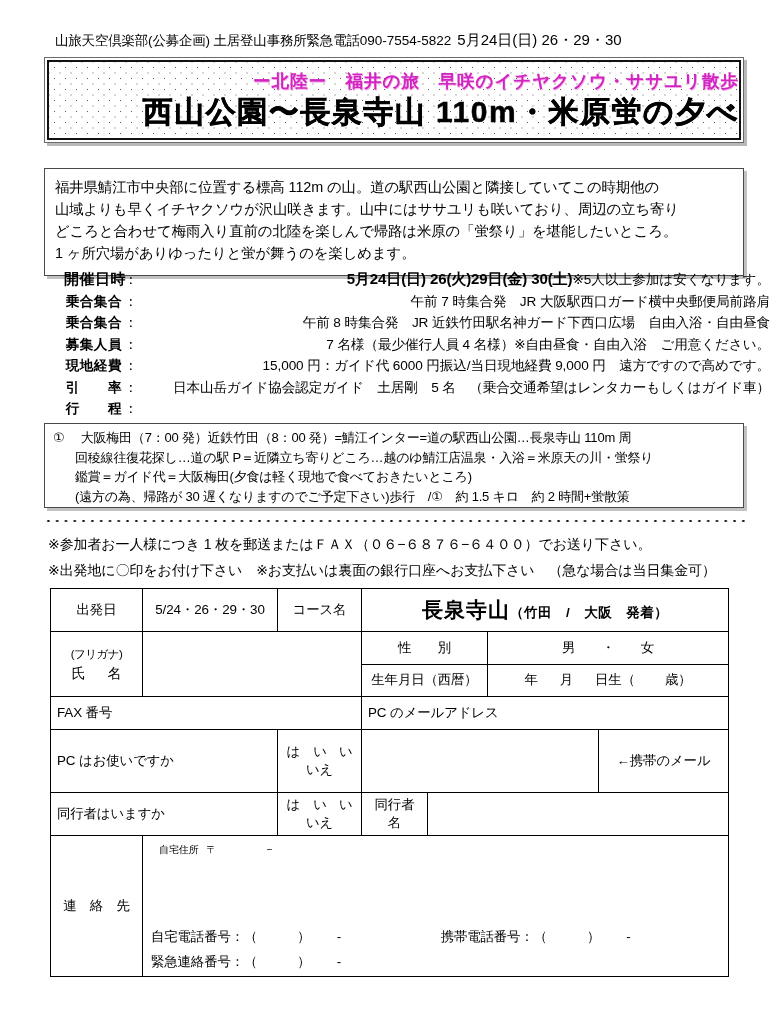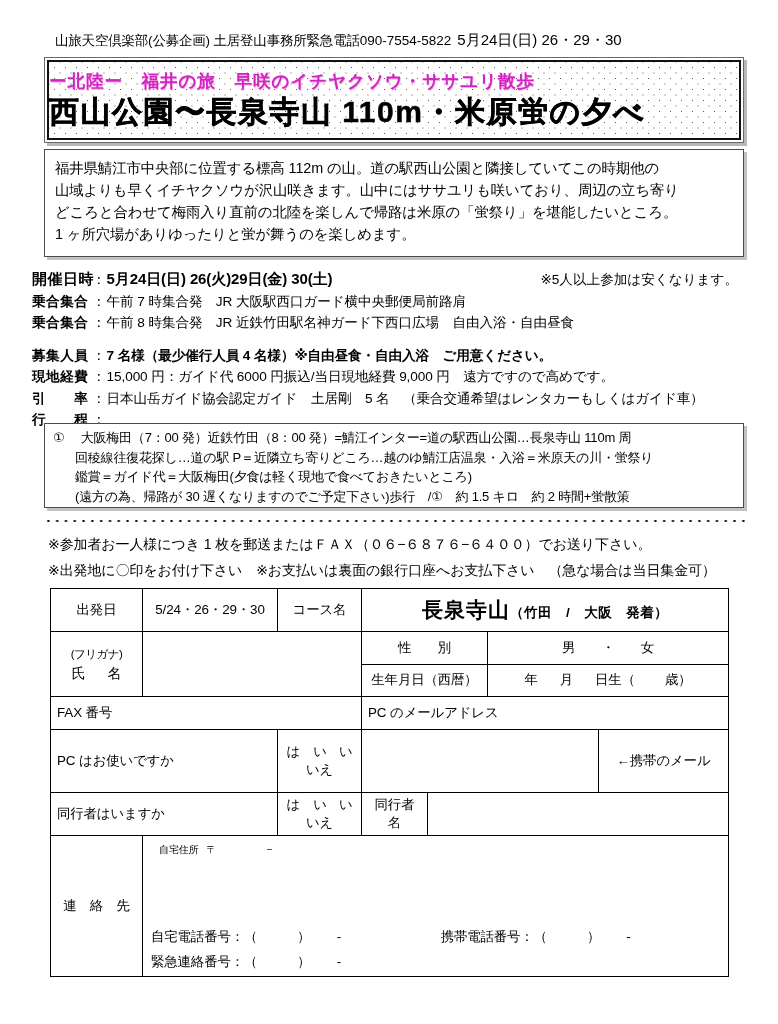--- a/index.html
+++ b/index.html
@@ -62,21 +62,21 @@
     box-sizing: border-box;
     border: 2px solid #111;
     background-color: #ffffff;
     background-image:
       radial-gradient(#5a5a5a 0.9px, transparent 1px),
       radial-gradient(#5a5a5a 0.9px, transparent 1px);
     background-size: 11px 11px, 11px 11px;
     background-position: 0 0, 5.5px 5.5px;
     display: flex;
     flex-direction: column;
-    align-items: flex-start;
+    align-items: flex-end;
     justify-content: center;
   }
   .title-sub {
     font-size: 17.5px;
     font-weight: bold;
     color: #d224c0;
     letter-spacing: 1px;
     line-height: 1.1;
     margin-top: 2px;
     text-shadow: 0.6px 0.6px 0 #f3a8e6;
@@ -90,44 +90,45 @@
     line-height: 1.15;
     margin-top: 4px;
     white-space: nowrap;
     -webkit-text-stroke: 0.5px #000;
   }
 
   
   .desc-box {
     position: absolute;
     left: 44px;
-    top: 149px;
+    top: 168px;
     width: 700px;
     height: 108px;
     box-sizing: border-box;
     border: 1px solid #4a4a4a;
     background: #fff;
     box-shadow: 3px 3px 0 #c2c2c2;
     padding: 7px 9px 5px 10px;
   }
   .desc-box p {
     margin: 0;
     font-size: 14.4px;
     line-height: 22px;
     letter-spacing: -0.1px;
     text-align: left;
     white-space: nowrap;
   }
 
   
   .details {
     position: absolute;
-    left: 32px;
+    left: 64px;
     top: 268px;
     width: 706px;
+    text-align: right;
   }
   .det-row {
     display: flex;
     align-items: baseline;
     font-size: 13.6px;
     line-height: 21.5px;
     white-space: nowrap;
   }
   .det-label {
     font-weight: bold;
@@ -140,22 +141,21 @@
   }
   .det-sep {
     padding: 0 1px 0 2px;
     flex: 0 0 auto;
   }
   .det-val {
     flex: 1 1 auto;
     letter-spacing: -0.1px;
   }
   .det-val.bold {
-    font-weight: bold;
-    margin-top: 11px;
+    font-weight: normal;
   }
   .det-row.big .det-label,
   .det-row.big .det-val {
     font-size: 15px;
     font-weight: bold;
   }
 
   
   .itin-box {
     position: absolute;

